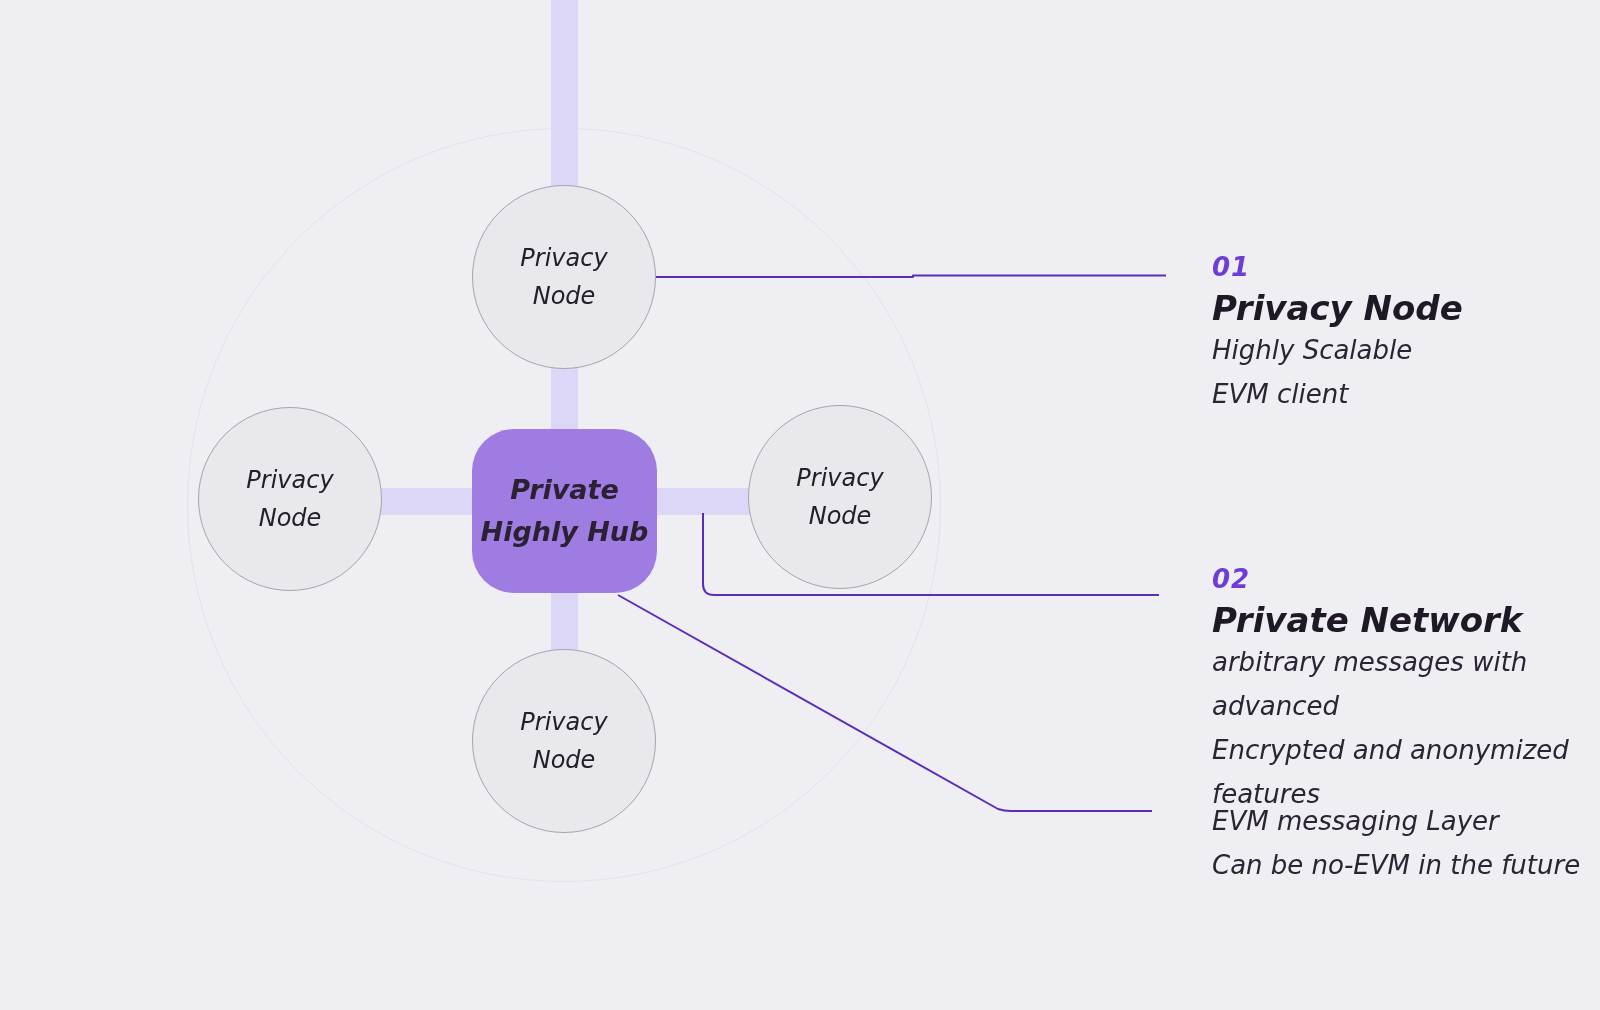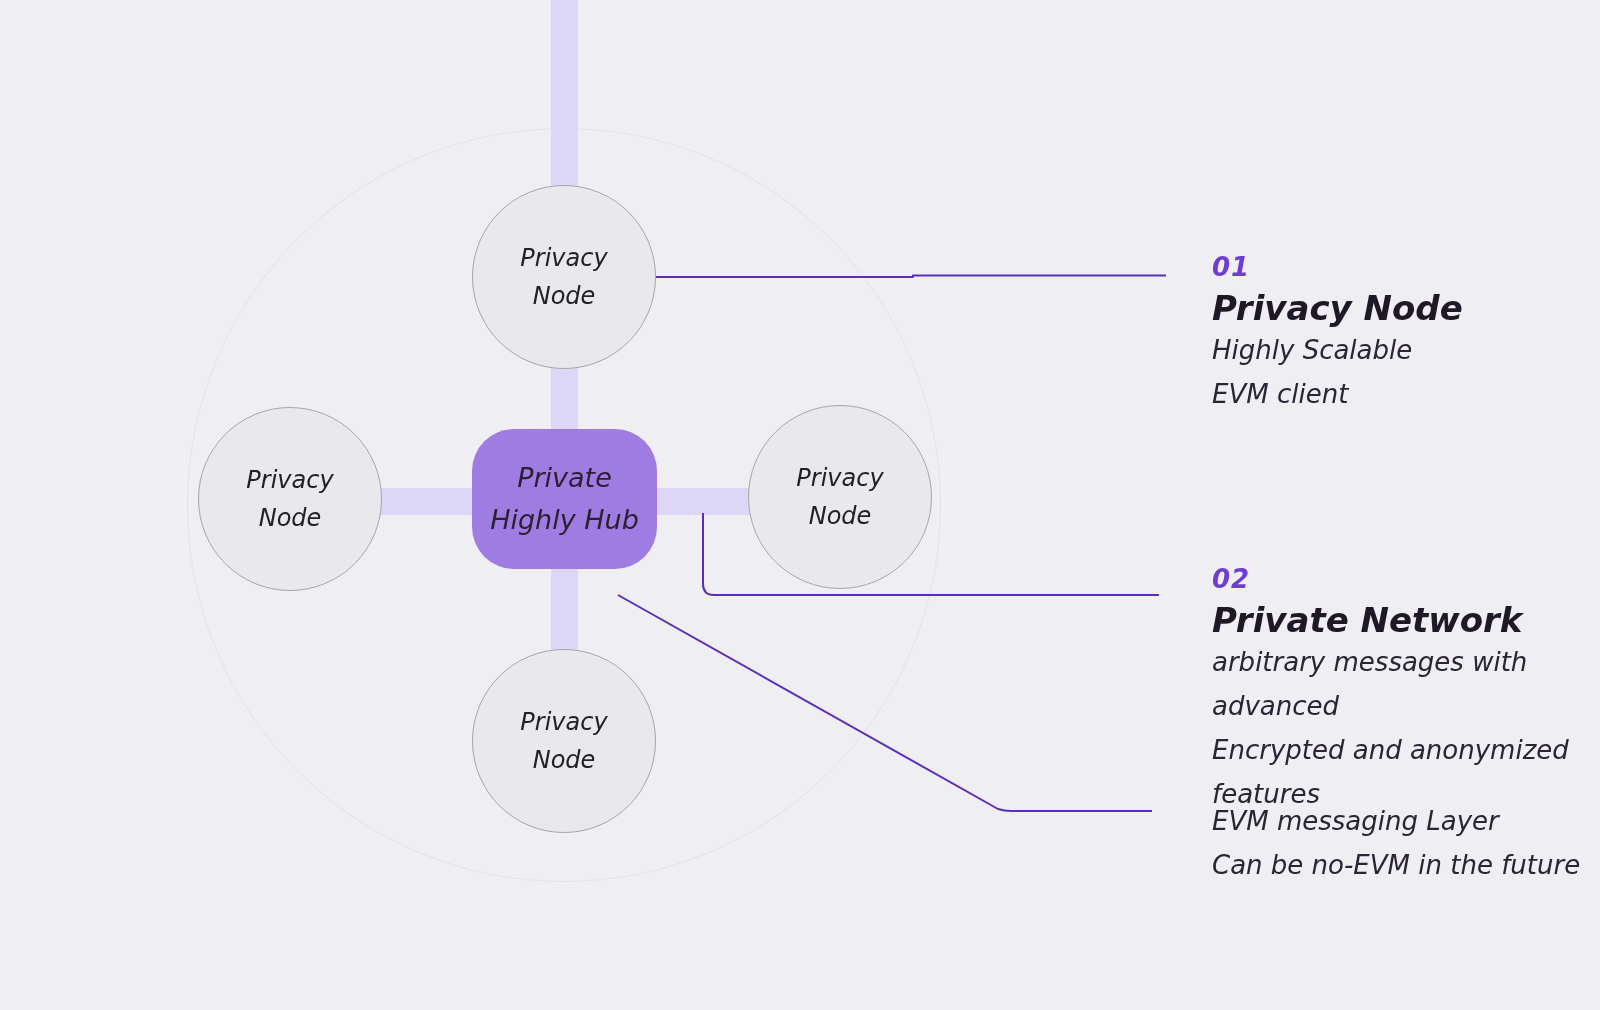--- a/index.html
+++ b/index.html
@@ -38,24 +38,24 @@
     background:var(--node_fill);border:1px solid var(--node_border);
     box-sizing:border-box;
     display:flex;flex-direction:column;align-items:center;justify-content:center;
     color:var(--node_text);font-size:24px;line-height:38px;text-align:left;
   }
   .node-top{left:472px;top:185px;}
   .node-left{left:198px;top:407px;}
   .node-right{left:748px;top:405px;}
   .node-bottom{left:472px;top:649px;}
   .hub{
-    position:absolute;left:472px;top:429px;width:185px;height:140px;
+    position:absolute;left:472px;top:429px;width:185px;height:164px;
     border-radius:42px;background:var(--hub_fill);
     display:flex;flex-direction:column;align-items:center;justify-content:center;
-    color:var(--hub_text);font-size:27px;font-weight:normal;line-height:42px;text-align:center;
+    color:var(--hub_text);font-size:27px;font-weight:bold;line-height:42px;text-align:center;
   }
   .annotation{position:absolute;left:1172px;width:428px;margin-left:40px;}
   .ann-1{top:252px;}
   .ann-2{top:564px;}
   .ann-3{top:799px;}
   .ann-num{
     font-size:26px;font-weight:bold;color:var(--number);
     line-height:30px;letter-spacing:1px;
   }
   .ann-title{

